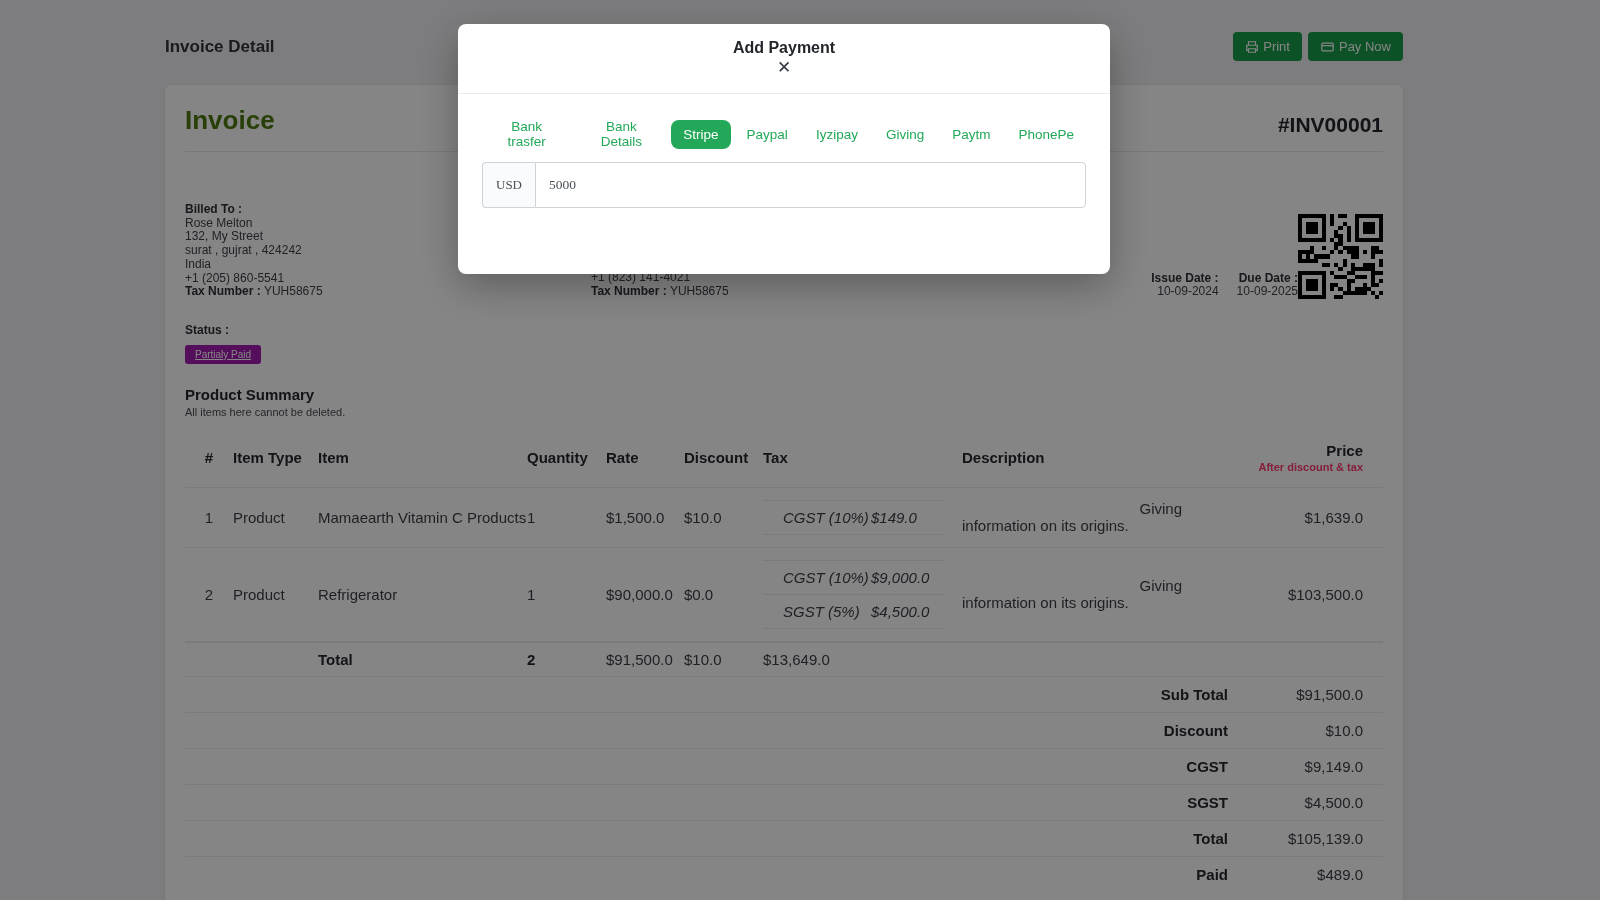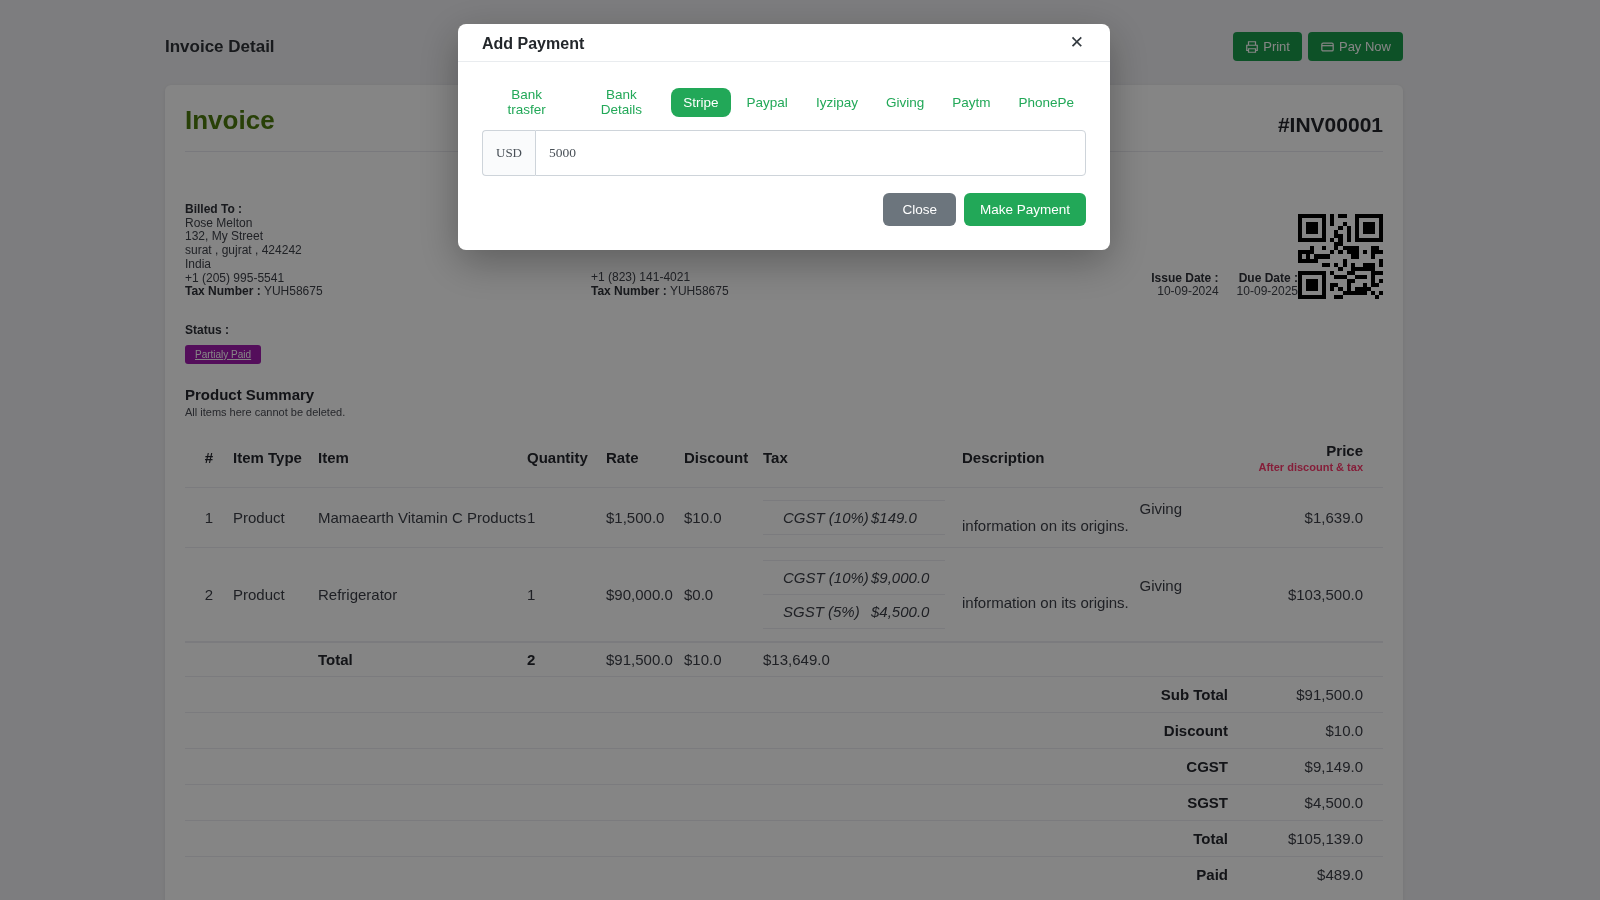--- a/index.html
+++ b/index.html
@@ -72,24 +72,24 @@
   .sum-row { display:flex; justify-content:flex-end; align-items:center; border-top:1px solid #ececf1; padding:9px 0; }
   .sum-label { font-weight:700; color:#26282e; }
   .sum-value { width:135px; text-align:right; padding-right:0; }
   .sum-pad { width:20px; }
   
   .backdrop { position:fixed; inset:0; background:rgba(0,0,0,0.48); z-index:20; }
   .modal {
     position:fixed; left:458px; top:24px; width:652px; z-index:30;
     background:#fff; border-radius:8px; box-shadow:0 12px 40px rgba(0,0,0,.3);
   }
-  .modal-header { display:flex; align-items:flex-end; justify-content:space-between; padding:8px 24px; border-bottom:1px solid #e9ecef; }
+  .modal-header { display:flex; align-items:center; justify-content:space-between; padding:15px 24px; border-bottom:1px solid #e9ecef;flex-direction:column; }
   .modal-title { font-size:16px; font-weight:700; color:#23272b; }
   .modal-close { background:none; border:none; font-size:17px; color:#343a40; cursor:pointer; line-height:1; padding:2px; font-family:inherit; }
-  .modal-body { padding:18px 24px 24px 24px; }
+  .modal-body { padding:18px 24px 66px 24px; }
   .tabs { display:flex; align-items:center; gap:4px; }
   .tab {
     background:none; border:none; font-family:inherit; font-size:13.5px; color:#22a858;
     padding:7px 12px; border-radius:8px; cursor:pointer;
   }
   .tab.active { background:#22a858; color:#fff; }
   .amount-label { margin-top:16px; font-size:13px; font-weight:500; color:#212529; }
   .input-group { display:flex; margin-top:6px; height:46px;font-family:Liberation Serif, serif; }
   .input-addon {
     display:flex; align-items:center; padding:0 13px; background:#fafbfc;
@@ -145,21 +145,21 @@
     </div>
     <hr class="inv-divider">
 
     <div class="info-row">
       <div class="party billed">
         <div class="b">Billed To :</div>
         <div>Rose Melton</div>
         <div>132, My Street</div>
         <div>surat , gujrat , 424242</div>
         <div>India</div>
-        <div>+1 (205) 995-5541</div>
+        <div>+1 (205) 860-5541</div>
         <div>
           <span class="b">Tax Number :</span>
           <span>YUH58675</span>
         </div>
       </div>
       <div class="party shipped">
         <div>+1 (823) 141-4021</div>
         <div>
           <span class="b">Tax Number :</span>
           <span>YUH58675</span>
@@ -526,18 +526,14 @@
       <button class="tab">Paypal</button>
       <button class="tab">Iyzipay</button>
       <button class="tab">Giving</button>
       <button class="tab">Paytm</button>
       <button class="tab">PhonePe</button>
     </div>
     <div class="input-group">
       <span class="input-addon">USD</span>
       <input class="amount-input" type="text" value="5000" style="">
     </div>
-    <div class="modal-actions">
-      <button class="btn-gray">Close</button>
-      <button class="btn-submit">Make Payment</button>
-    </div>
   </div>
 </div>
 
 </body></html>

